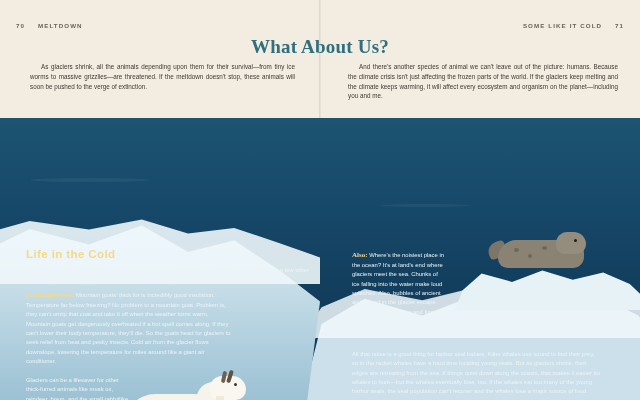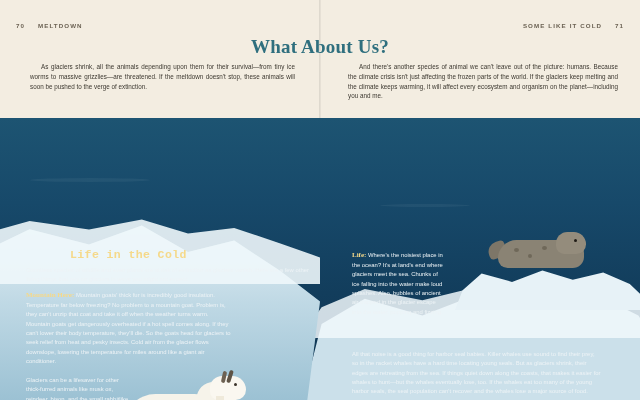--- a/index.html
+++ b/index.html
@@ -95,22 +95,22 @@
   .seal{position:absolute;left:498px;top:112px;width:92px;height:40px;}
   .seal-body{position:absolute;left:0;top:10px;width:86px;height:28px;background:#8a8374;border-radius:42px 30px 26px 22px;}
   .seal-head{position:absolute;left:58px;top:2px;width:30px;height:22px;background:#948c7c;border-radius:14px 15px 12px 10px;}
   .seal-eye{position:absolute;left:76px;top:9px;width:3px;height:3px;background:#201c16;border-radius:50%;}
   .seal-tail{position:absolute;left:-10px;top:12px;width:18px;height:16px;background:#7d7668;border-radius:10px 4px 10px 4px;transform:rotate(-18deg);}
   .seal-spot{position:absolute;background:#6f6859;border-radius:50%;}
 
   
   .sect-title{
     position:absolute;
-    font-family:Liberation Mono, monospace;
-    font-weight:bold;color:#f5d98a;letter-spacing:.4px;margin-left:44px;
+    font-family:Liberation Sans, sans-serif;
+    font-weight:bold;color:#f5d98a;letter-spacing:.4px;
   }
   .sec-life{left:26px;top:130px;font-size:11.5px;}
   .panel-text{position:absolute;color:#edf3f6;font-size:5.9px;line-height:1.58;}
   .panel-text p{margin:0 0 4px 0;}
   .lead-in{font-family:"Liberation Serif", serif;font-weight:bold;color:#f5d98a;font-size:7px;}
 
   .life-intro{left:26px;top:148px;width:290px;}
   .goats-block{left:26px;top:172px;width:205px;}
   .goats-narrow{left:26px;top:258px;width:108px;}
 
@@ -193,21 +193,21 @@
         <span class="lead-in">Mountain Here:</span>
         <span>Mountain goats' thick fur is incredibly good insulation. Temperature far below freezing? No problem to a mountain goat. Problem is, they can't unzip that coat and take it off when the weather turns warm. Mountain goats get dangerously overheated if a hot spell comes along. If they can't lower their body temperature, they'll die. So the goats head for glaciers to seek relief from heat and pesky insects. Cold air from the glacier flows downslope, lowering the temperature for miles around like a giant air conditioner.</span>
       </p>
     </div>
     <div class="panel-text goats-narrow">
       <p>Glaciers can be a lifesaver for other thick-furred animals like musk ox, reindeer, bison, and the small rabbitlike creatures known as pikas.</p>
     </div>
 
     <div class="panel-text seals-block">
       <p>
-        <span class="lead-in">Life:</span>
+        <span class="lead-in">Also:</span>
         <span>Where's the noisiest place in the ocean? It's at land's end where glaciers meet the sea. Chunks of ice falling into the water make loud splashes. Also, bubbles of ancient air trapped in the glacier escape into the water, popping and fizzing.</span>
       </p>
     </div>
     <div class="panel-text seals-wide">
       <p>All that noise is a good thing for harbor seal babies. Killer whales use sound to find their prey, so in the racket whales have a hard time locating young seals. But as glaciers shrink, their edges are retreating from the sea. If things quiet down along the coasts, that makes it easier for whales to hunt—but the whales eventually lose, too. If the whales eat too many of the young harbor seals, the seal population can't recover and the whales lose a major source of food.</p>
     </div>
 
   </div>
 </div>
 

